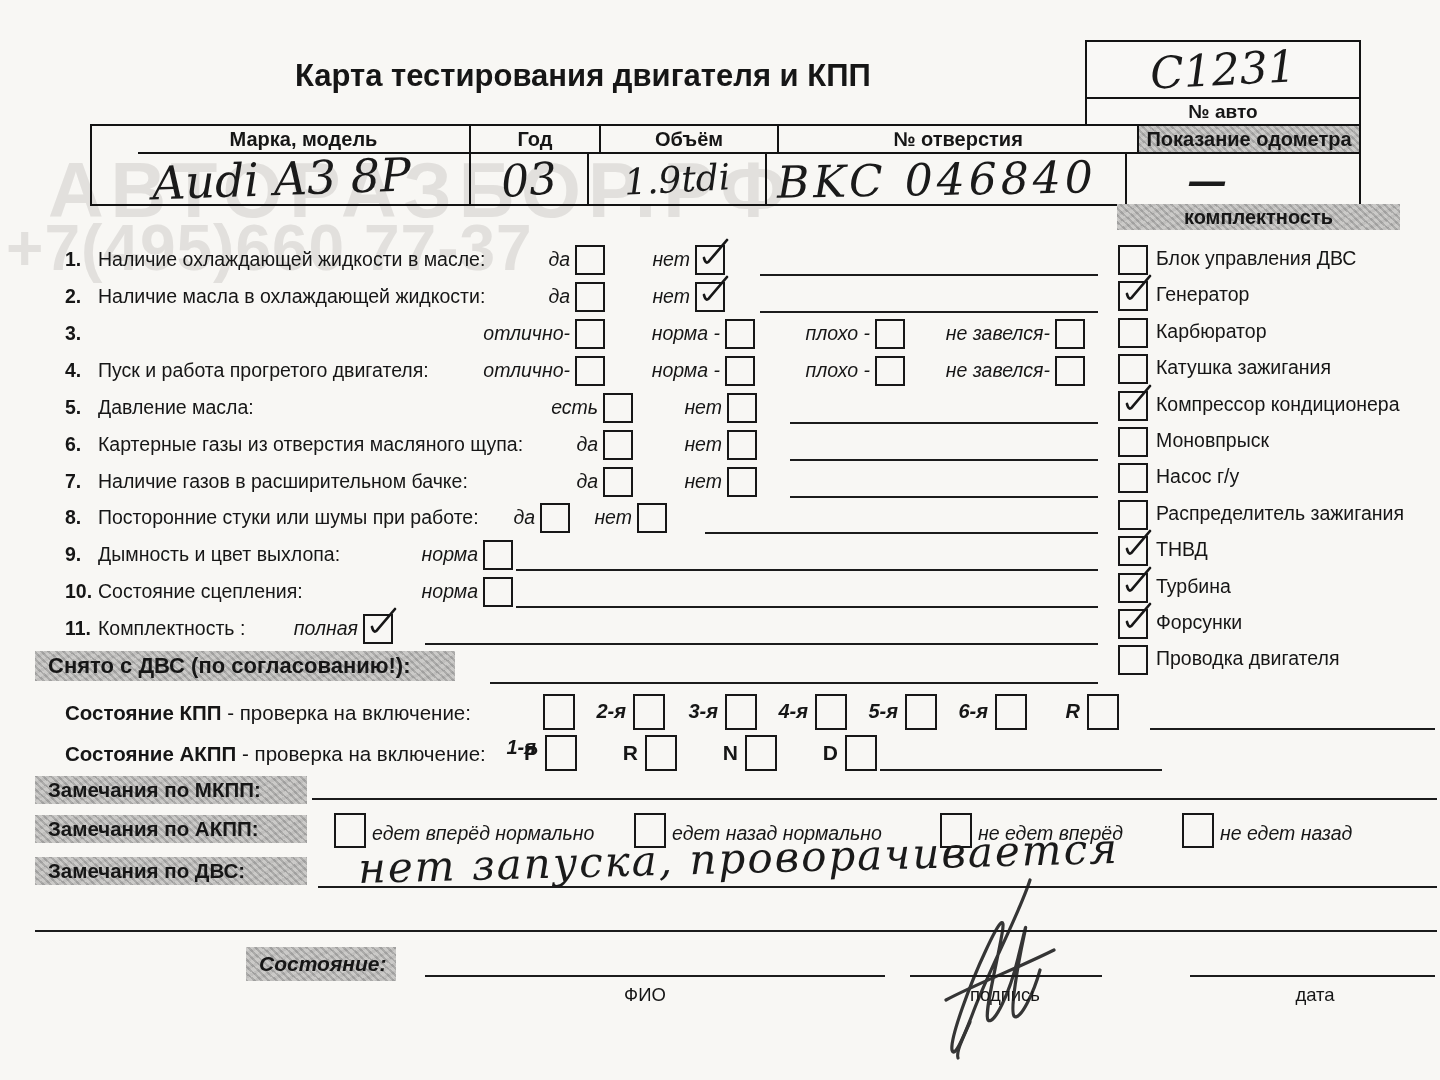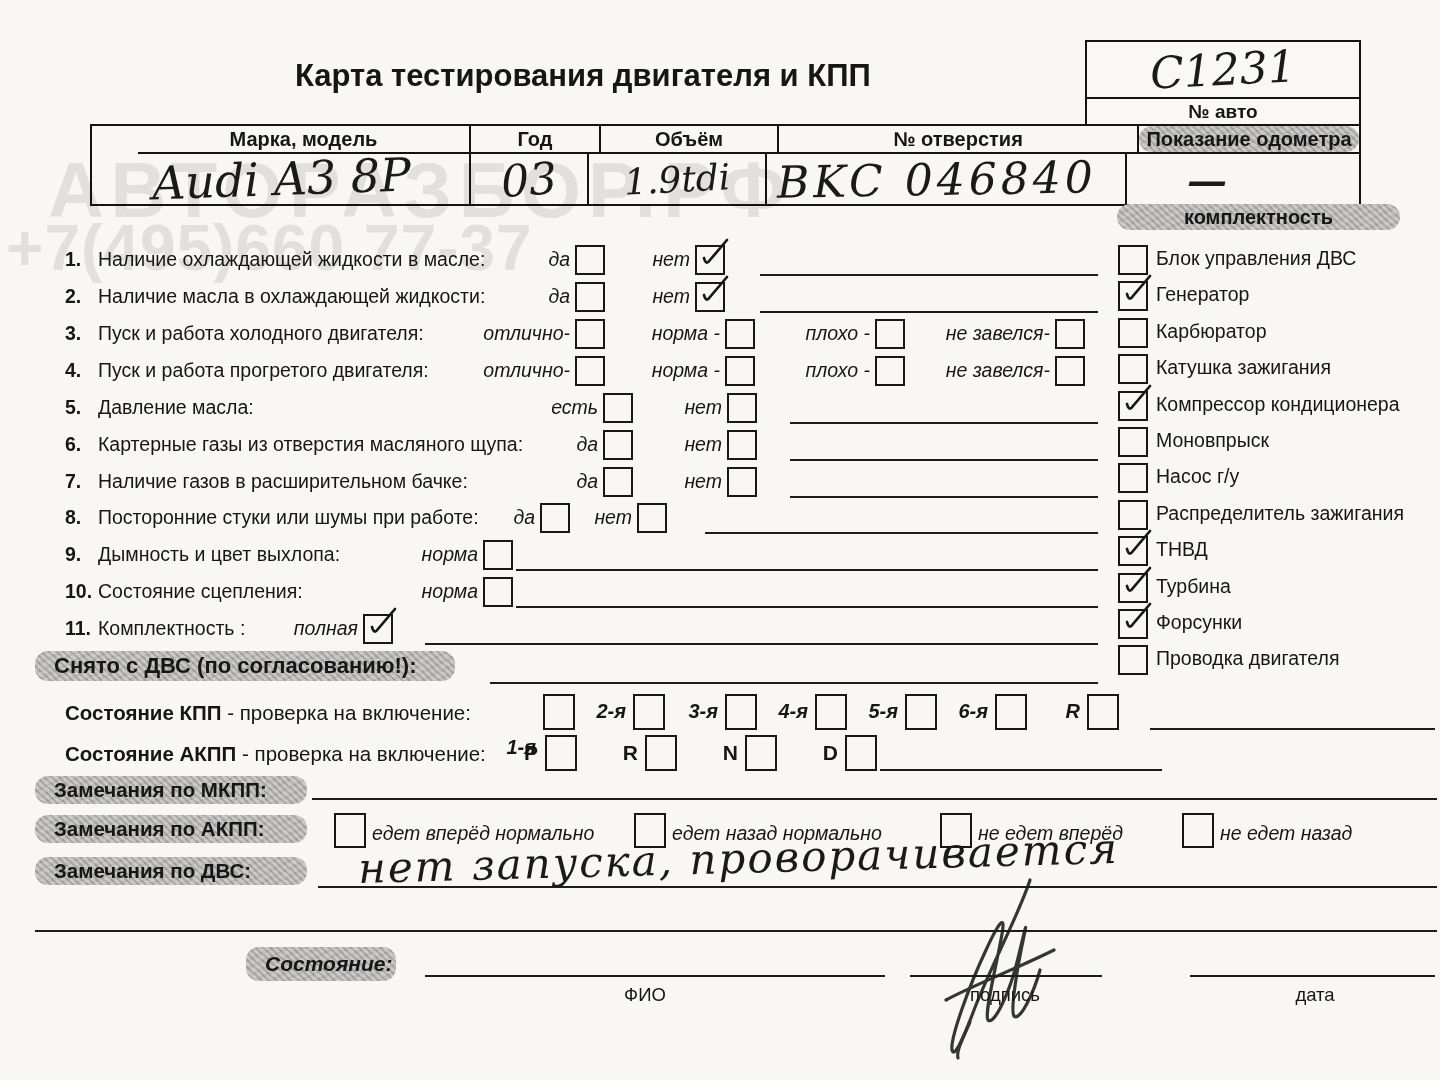--- a/index.html
+++ b/index.html
@@ -3,36 +3,36 @@
 <meta charset="utf-8">
 <style>
   html,body{margin:0;padding:0;background:#e9e8e6;}
   .page{position:relative;width:1440px;height:1080px;background:#f8f7f4;
         font-family:"Liberation Sans",sans-serif;color:#161616;overflow:hidden;}
   .wm{position:absolute;color:#e2e0dd;font-weight:bold;white-space:nowrap;
       font-family:"Liberation Sans",sans-serif;z-index:0;}
   .title{position:absolute;left:295px;top:58px;font-size:31px;font-weight:bold;white-space:nowrap;z-index:2;}
   .shade{background-color:#c1c0be;
      background-image:repeating-linear-gradient(43deg,rgba(120,120,120,.32) 0 2px,rgba(216,215,213,.34) 2px 5px),
-                      repeating-linear-gradient(-27deg,rgba(128,128,128,.22) 0 3px,rgba(206,205,203,.22) 3px 7px);border-radius:13px;}
+                      repeating-linear-gradient(-27deg,rgba(128,128,128,.22) 0 3px,rgba(206,205,203,.22) 3px 7px);}
   .handwrite{font-family:"DejaVu Serif",serif;font-style:italic;color:#1a1a1a;white-space:nowrap;}
   
   .topbox{position:absolute;left:1085px;top:40px;width:276px;height:86px;border:2.5px solid #131313;
           box-sizing:border-box;z-index:2;background:rgba(250,249,246,.6);}
   .topbox .v{height:55px;border-bottom:2.5px solid #131313;display:flex;align-items:center;justify-content:center;}
   .topbox .l{height:26px;display:flex;align-items:center;justify-content:center;font-weight:bold;font-size:19px;}
   
   .mtable{position:absolute;left:90px;top:124px;width:1271px;border:2.5px solid #131313;box-sizing:border-box;z-index:1;}
   .mrow{display:flex;margin-left:46px;}
   .mrow.h{height:26px;border-bottom:2.5px solid #131313;}
   .mrow.b{height:50px;}
   .mcell{box-sizing:border-box;border-right:2.5px solid #131313;display:flex;align-items:center;justify-content:center;overflow:visible;}
   .mcell:last-child{border-right:none;}
   .mrow.h .mcell{font-weight:bold;font-size:20px;}
-  .bar{position:absolute;display:flex;align-items:center;box-sizing:border-box;font-weight:bold;z-index:2;padding-left:19px;}
+  .bar{position:absolute;display:flex;align-items:center;box-sizing:border-box;font-weight:bold;z-index:2;padding-left:13px;}
   .line{position:absolute;border-bottom:2.2px solid #1c1c1c;height:0;z-index:1;}
   .cbox{position:absolute;width:26px;height:26px;border:2.5px solid #171717;box-sizing:content-box;background:transparent;}
   .check{position:absolute;left:-4px;top:-11px;width:40px;height:40px;overflow:visible;}
   .check path{stroke:#171717;stroke-width:2.7;fill:none;stroke-linecap:round;}
   .item-row{position:absolute;left:60px;width:1045px;height:37px;}
   .item-num{position:absolute;left:5px;top:6px;font-weight:bold;font-size:19.5px;}
   .item-label{position:absolute;left:38px;top:6px;font-size:19.5px;white-space:nowrap;}
   .opt-label{position:absolute;top:6px;font-style:italic;font-size:19.5px;white-space:nowrap;}
   .opt-box{top:3px;}
   .ansline{position:absolute;bottom:3px;border-bottom:2.2px solid #1c1c1c;height:0;}
@@ -189,21 +189,20 @@
         <span class="opt-label" style="right: 415px;">нет</span>
         <span class="cbox opt-box" style="left: 635px;">
           <svg viewBox="0 0 40 40" class="check">
             <path d="M11 22 Q13 30 17 24 L34 4"></path>
           </svg>
         </span>
         <span class="ansline" style="left: 700px; width: 338px;"></span>
       </div>
       <div class="item-row" style="top: 316px;">
         <span class="item-num">3.</span>
-        <span class="item-label">Пуск и работа холодного двигателя:</span>
         <span class="opt-label" style="right: 535px;">отлично-</span>
         <span class="cbox opt-box" style="left: 515px;"></span>
         <span class="opt-label" style="right: 385px;">норма -</span>
         <span class="cbox opt-box" style="left: 665px;"></span>
         <span class="opt-label" style="right: 235px;">плохо -</span>
         <span class="cbox opt-box" style="left: 815px;"></span>
         <span class="opt-label" style="right: 55px;">не завелся-</span>
         <span class="cbox opt-box" style="left: 995px;"></span>
       </div>
       <div class="item-row" style="top: 353px;">

